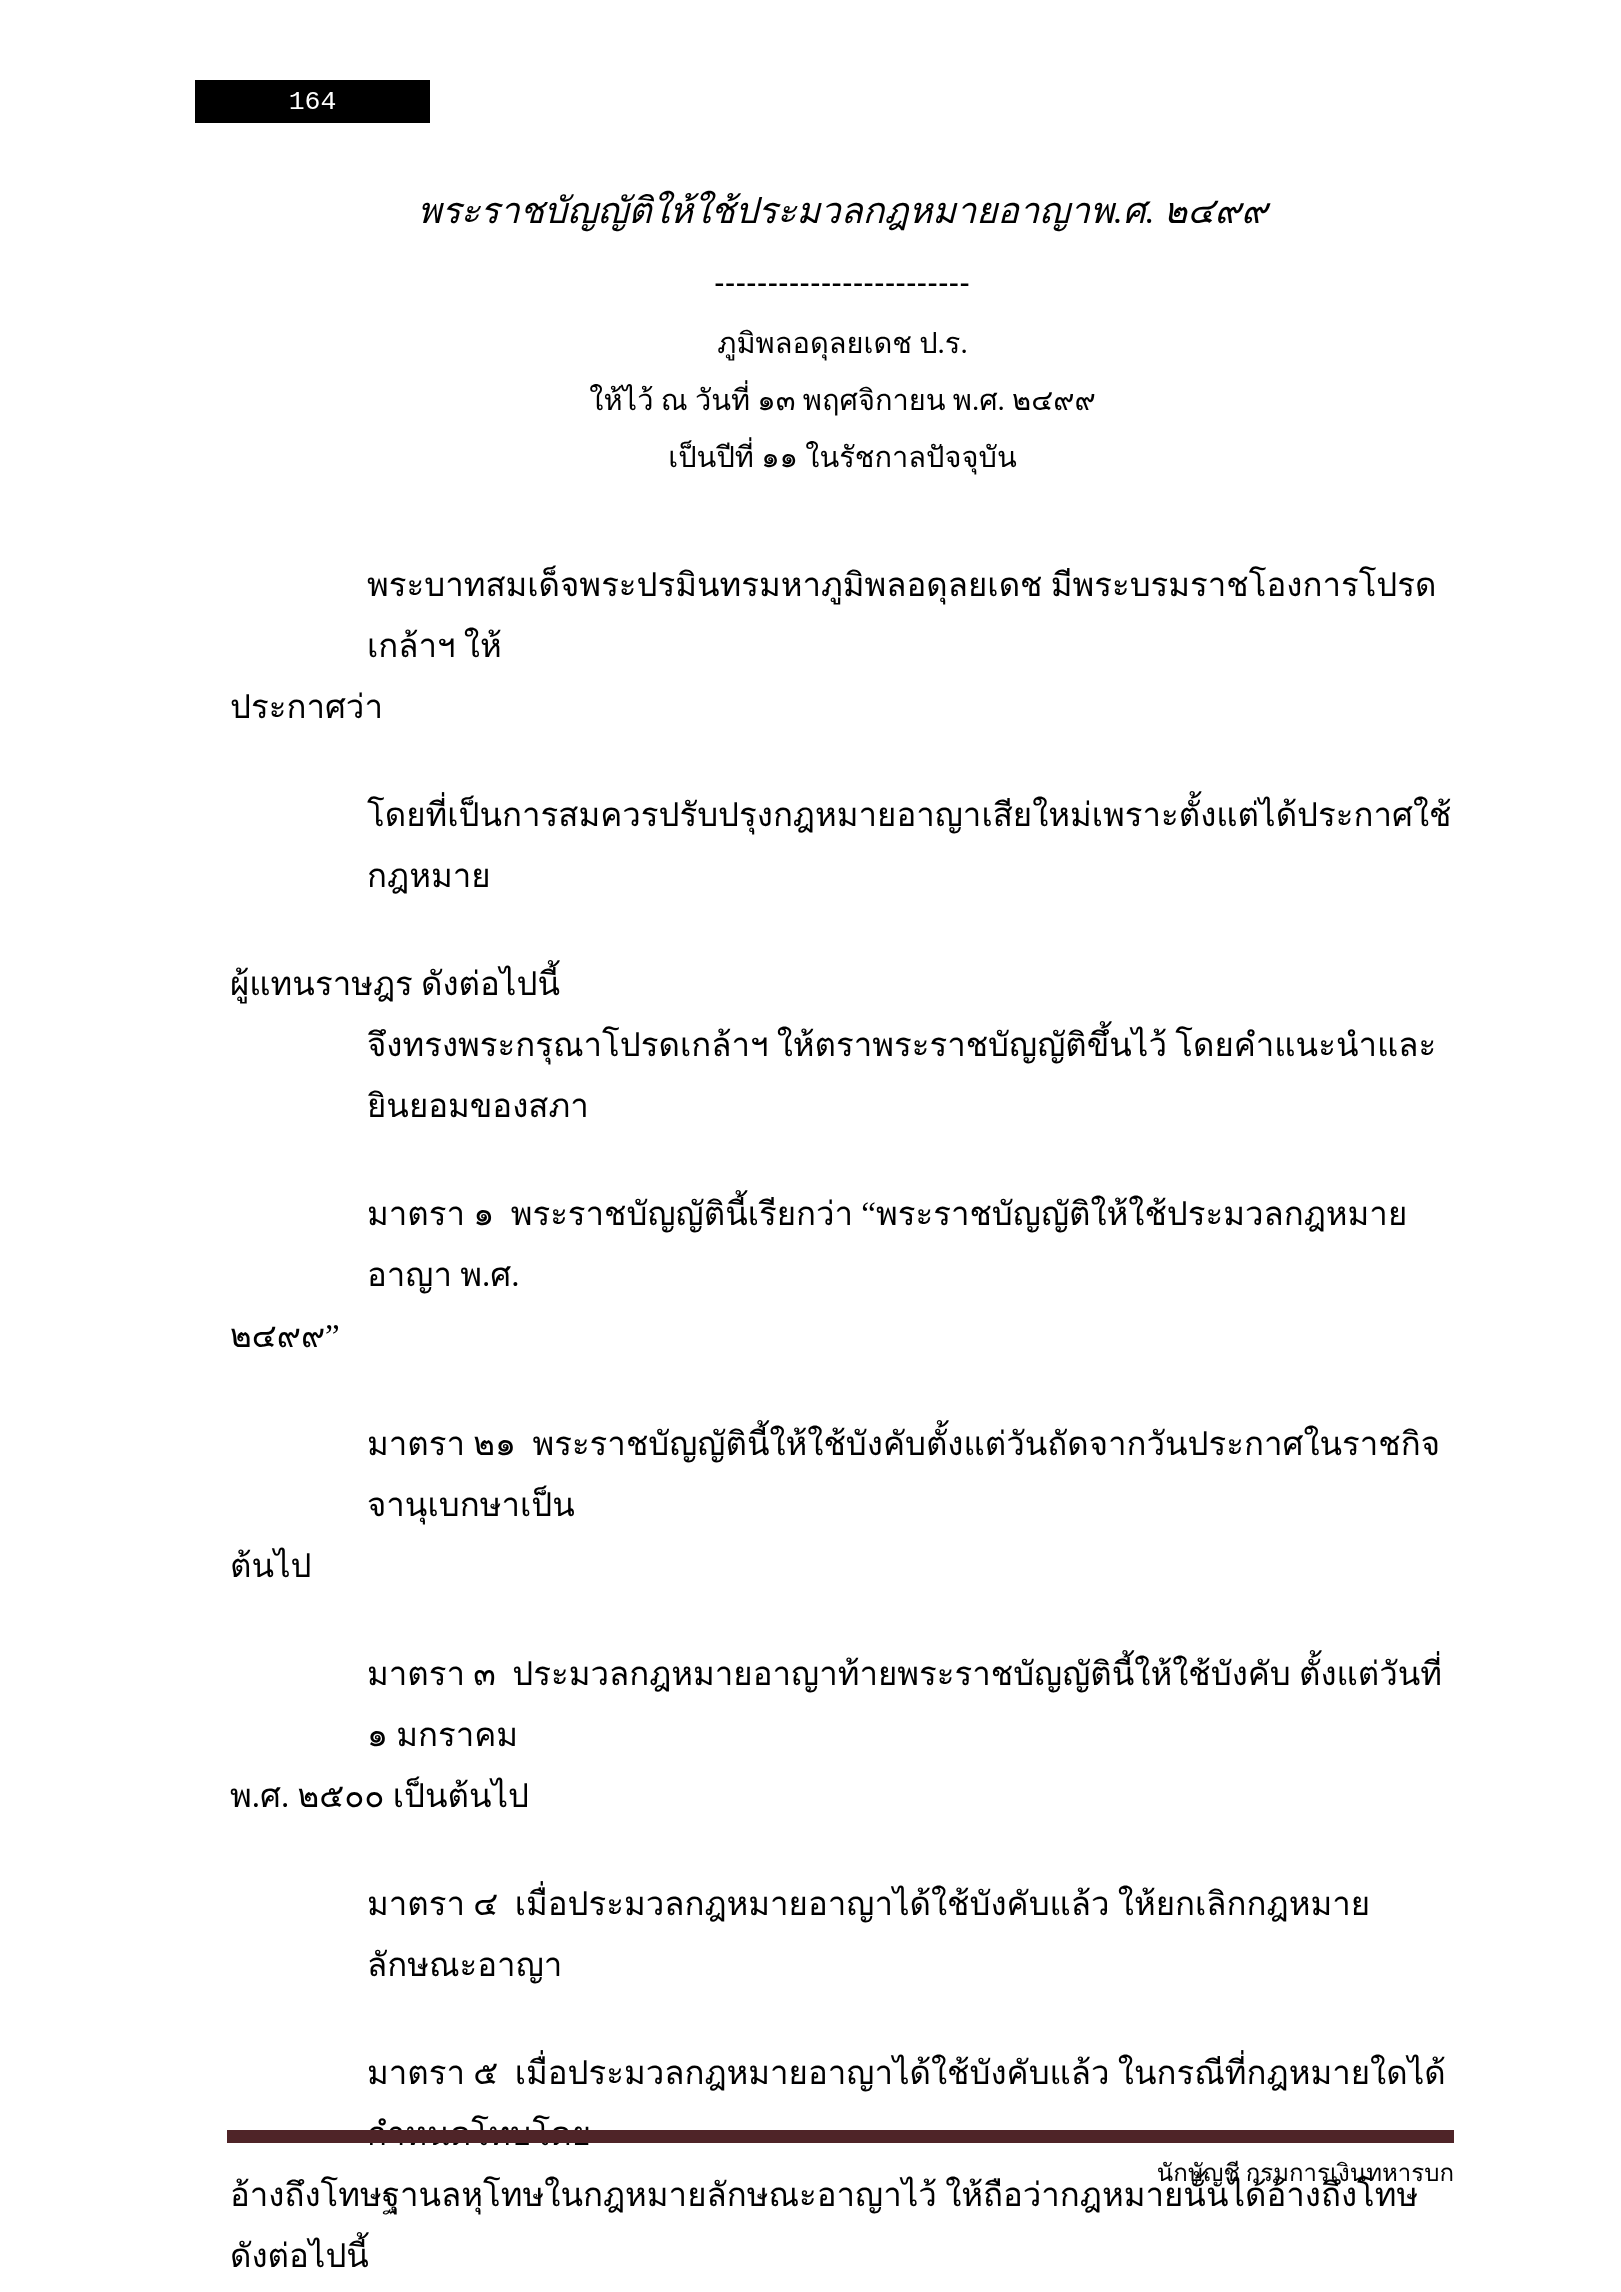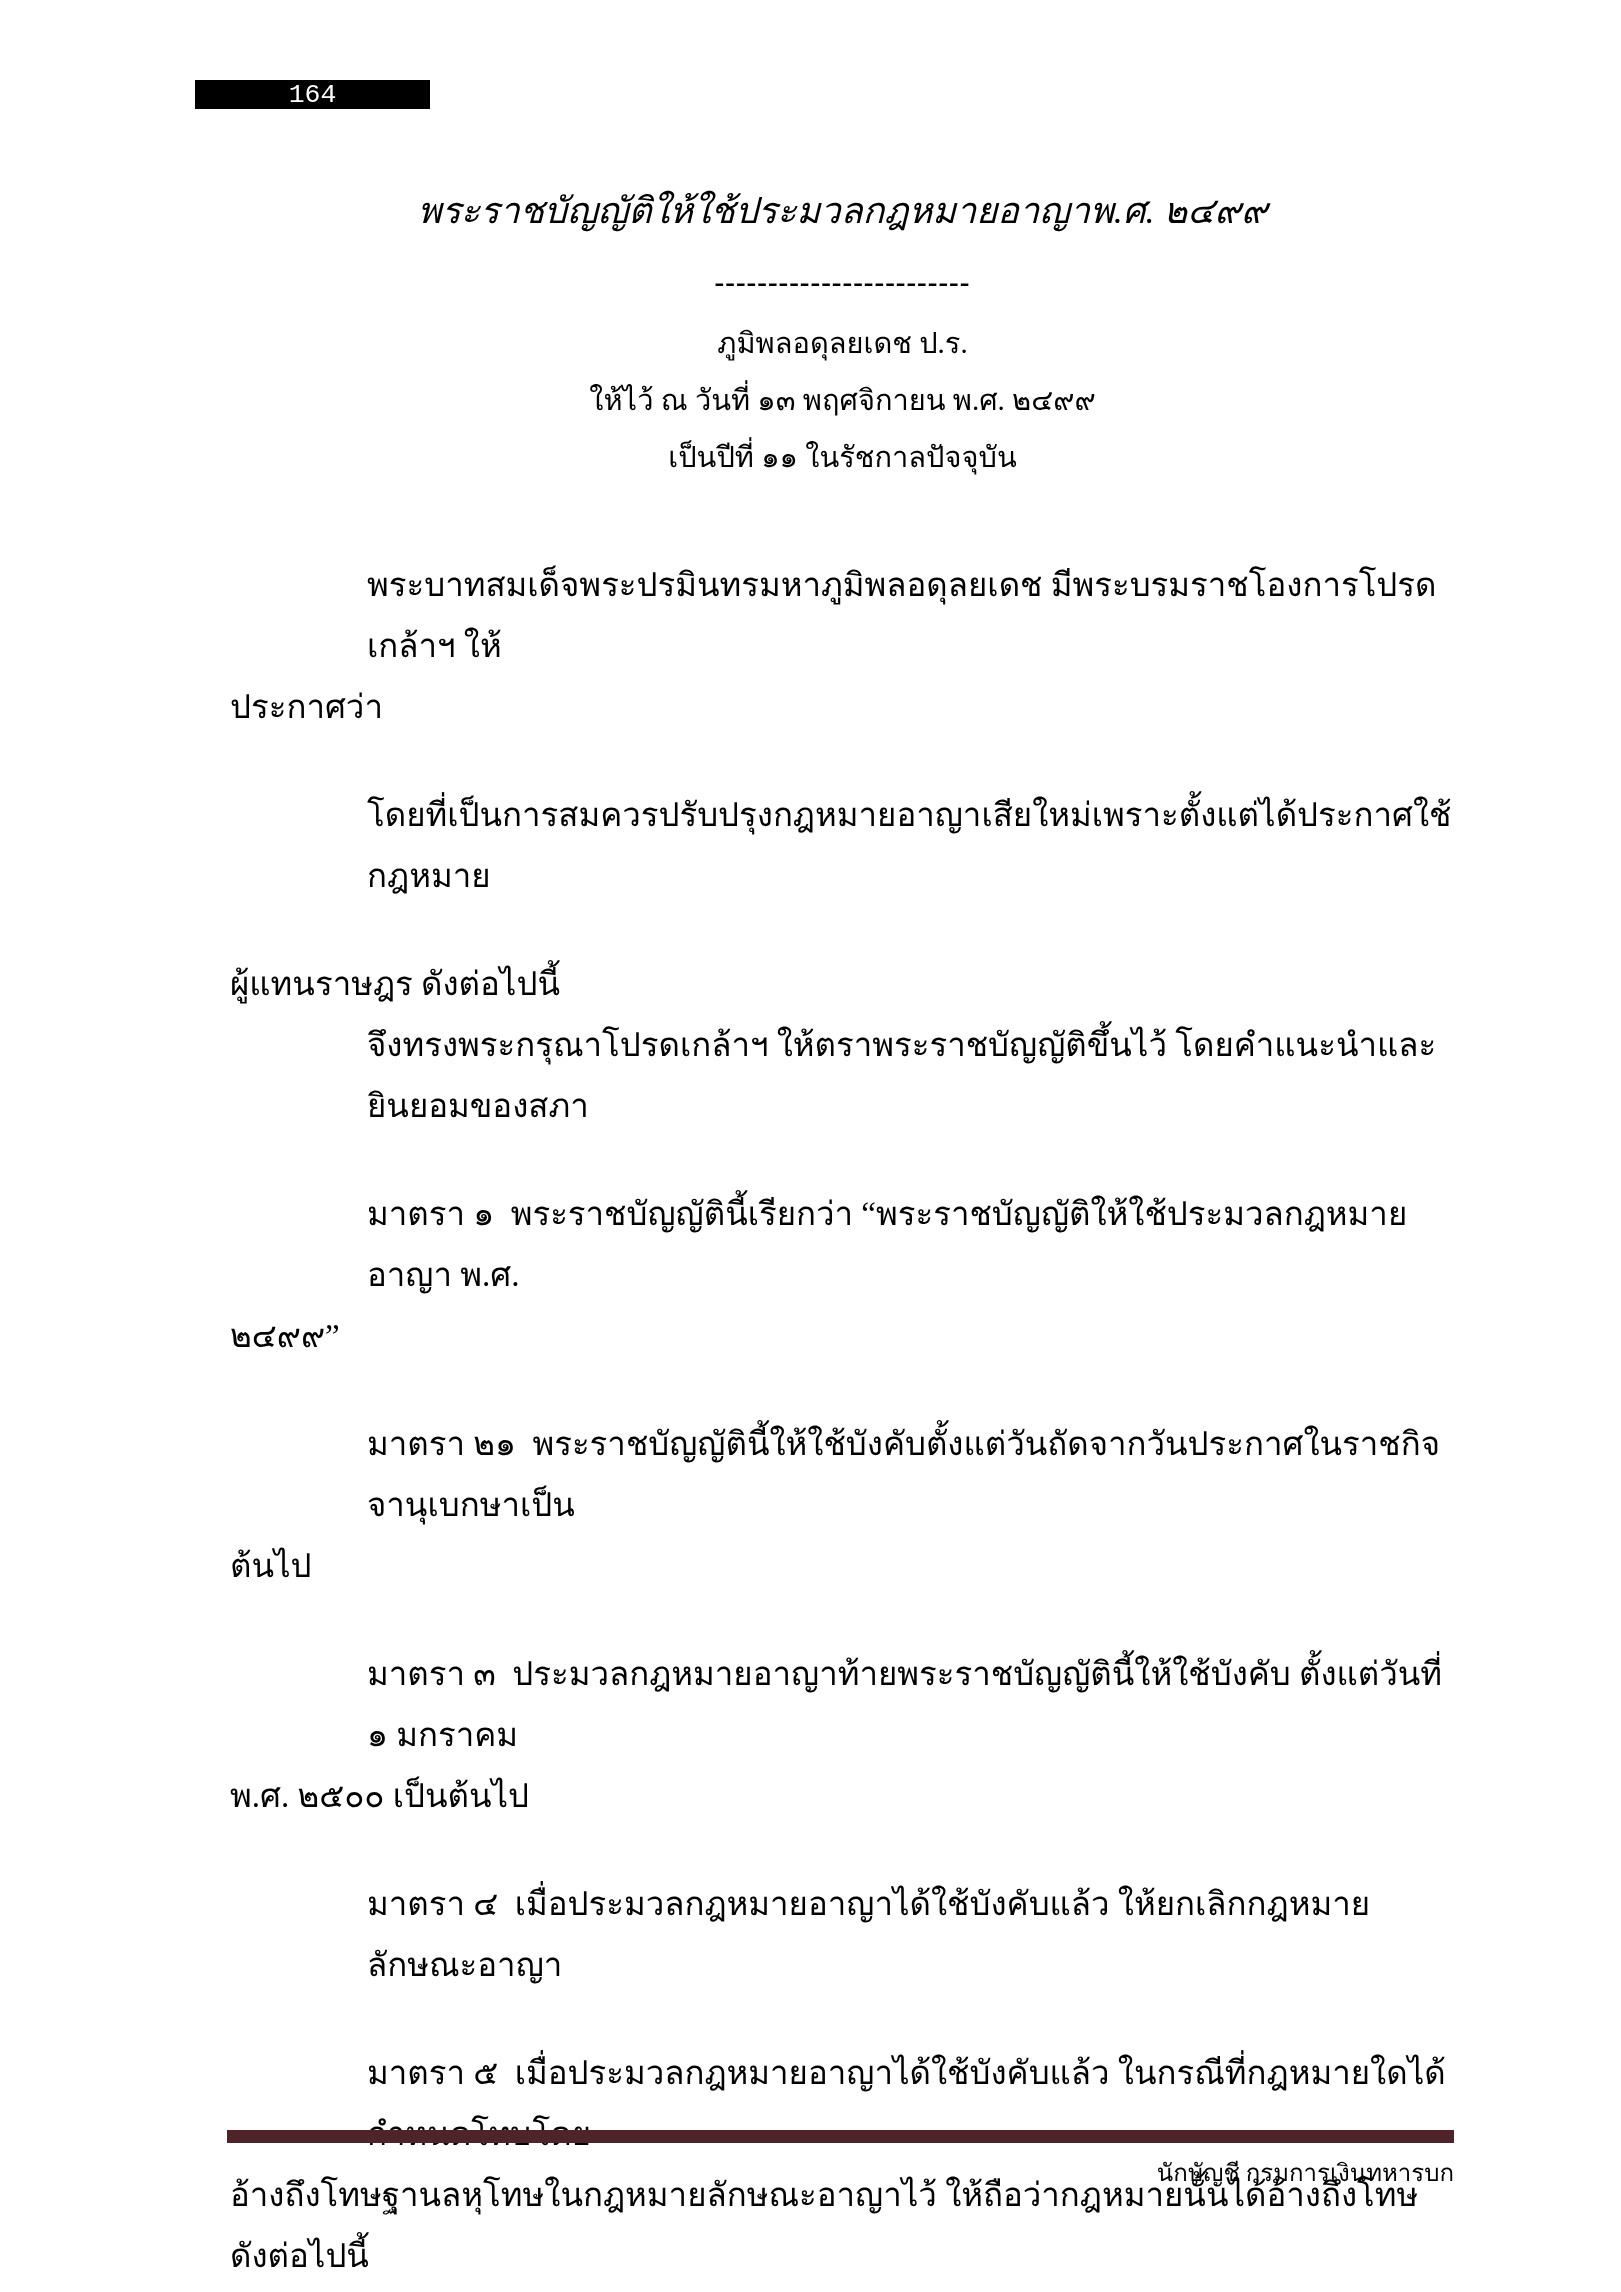--- a/index.html
+++ b/index.html
@@ -9,21 +9,21 @@
     background: #ffffff;
     position: relative;
     font-family: "Liberation Serif", "DejaVu Serif", serif;
     color: #000000;
   }
   .page-number {
     position: absolute;
     left: 195px;
     top: 80px;
     width: 235px;
-    height: 29px;
+    height: 43px;
     background: #000000;
     color: #ffffff;
     font-family: "Liberation Mono", "DejaVu Sans Mono", monospace;
     font-size: 26.5px;
     display: flex;
     align-items: center;
     justify-content: center;
   }
   .content {
     position: absolute;

